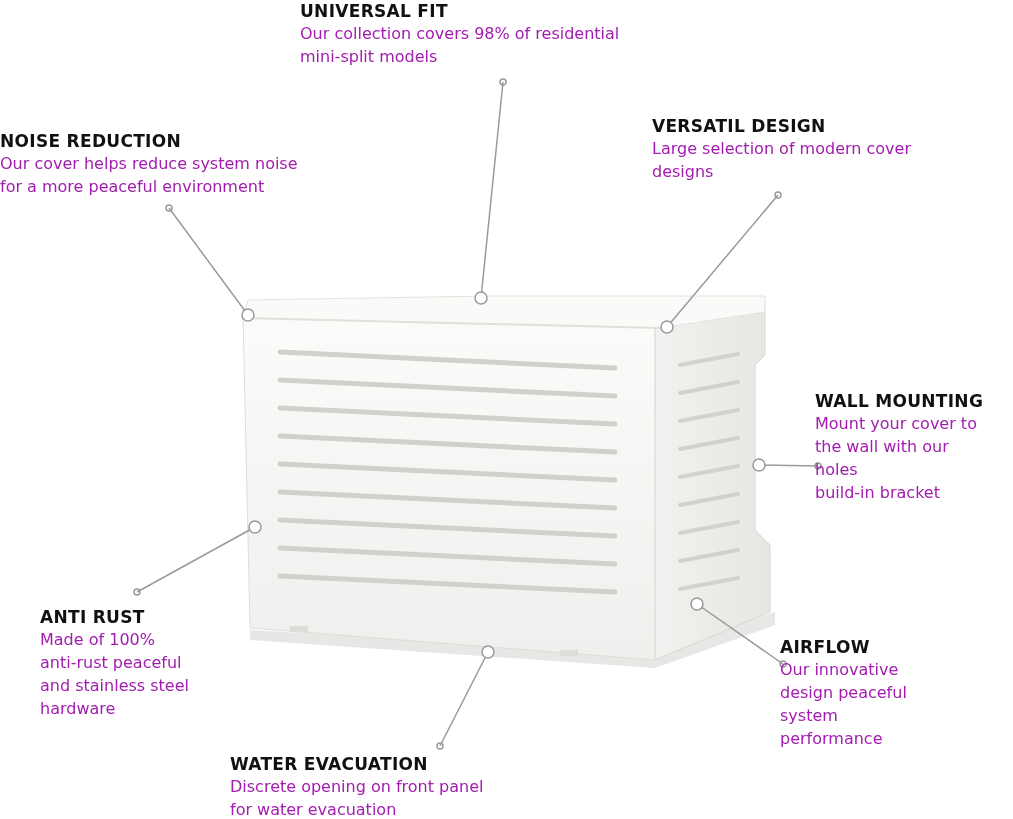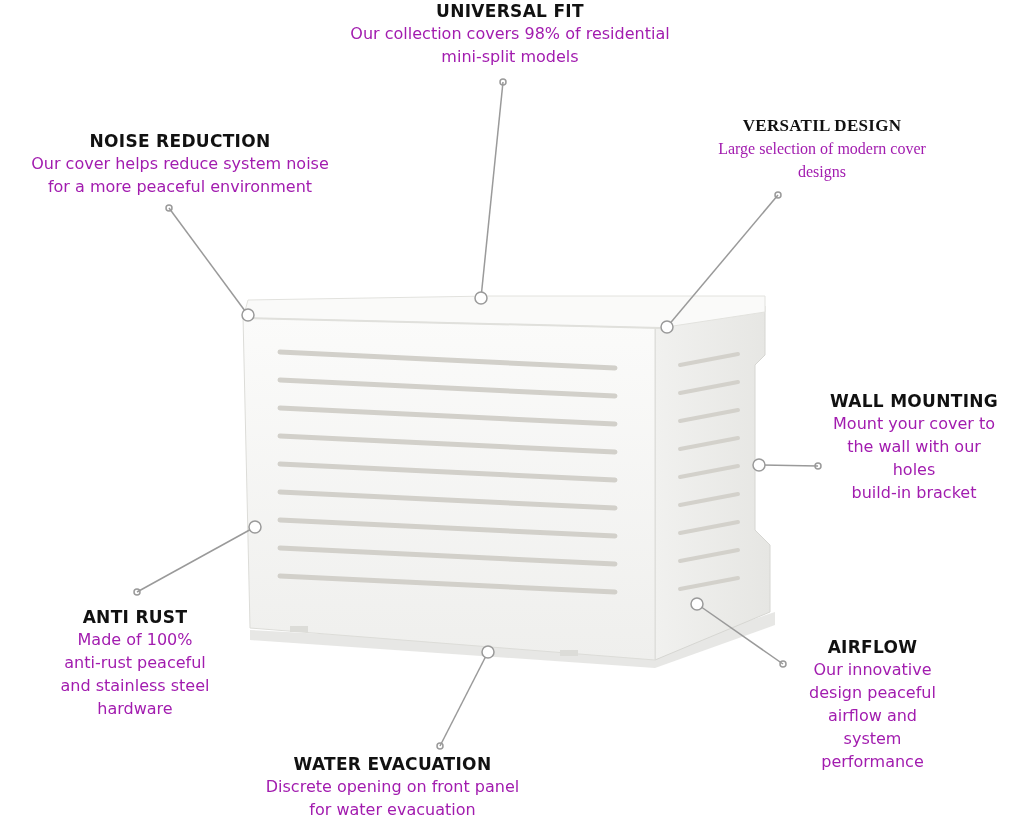--- a/index.html
+++ b/index.html
@@ -1,17 +1,17 @@
 <!DOCTYPE html>
 <html><head>
   <meta charset="utf-8">
   <style>
     html, body { margin: 0; padding: 0; background: #ffffff; }
     body { width: 1013px; height: 819px; position: relative; overflow: hidden; font-family: "DejaVu Sans", sans-serif; color: #1c1c1c; }
-    .feature { position: absolute; text-align: center; }
+    .feature { position: absolute; }
     .feature .title { font-weight: bold; font-size: 17px; letter-spacing: 0.3px; line-height: 22px; color: #111; }
     .feature .desc { font-size: 16px; line-height: 23px; color: #a21caf; }
     svg.art { position: absolute; left: 0; top: 0; }
   </style>
 </head>
 <body>
 
 <svg class="art" width="1013" height="819" viewBox="0 0 1013 819">
   <defs>
     <linearGradient id="frontGrad" x1="0" y1="0" x2="0" y2="1">
@@ -107,21 +107,21 @@
   <div class="desc">Our collection covers 98% of residential</div>
   <div class="desc">mini-split models</div>
 </div>
 
 <div class="feature" style="left:0px; top:130px; width:360px;">
   <div class="title">NOISE REDUCTION</div>
   <div class="desc">Our cover helps reduce system noise</div>
   <div class="desc">for a more peaceful environment</div>
 </div>
 
-<div class="feature" style="left:652px; top:115px; width:340px;font-family:Liberation Serif, serif;">
+<div class="feature" style="left:652px; top:115px; width:340px;">
   <div class="title">VERSATIL DESIGN</div>
   <div class="desc">Large selection of modern cover</div>
   <div class="desc">designs</div>
 </div>
 
 <div class="feature" style="left:815px; top:390px; width:198px;">
   <div class="title">WALL MOUNTING</div>
   <div class="desc">Mount your cover to</div>
   <div class="desc">the wall with our</div>
   <div class="desc">holes</div>
@@ -133,21 +133,20 @@
   <div class="desc">Made of 100%</div>
   <div class="desc">anti-rust peaceful</div>
   <div class="desc">and stainless steel</div>
   <div class="desc">hardware</div>
 </div>
 
 <div class="feature" style="left:780px; top:636px; width:185px;">
   <div class="title">AIRFLOW</div>
   <div class="desc">Our innovative</div>
   <div class="desc">design peaceful</div>
-  <div class="desc">airflow and</div>
   <div class="desc">system</div>
   <div class="desc">performance</div>
 </div>
 
 <div class="feature" style="left:230px; top:753px; width:325px;">
   <div class="title">WATER EVACUATION</div>
   <div class="desc">Discrete opening on front panel</div>
   <div class="desc">for water evacuation</div>
 </div>
 

